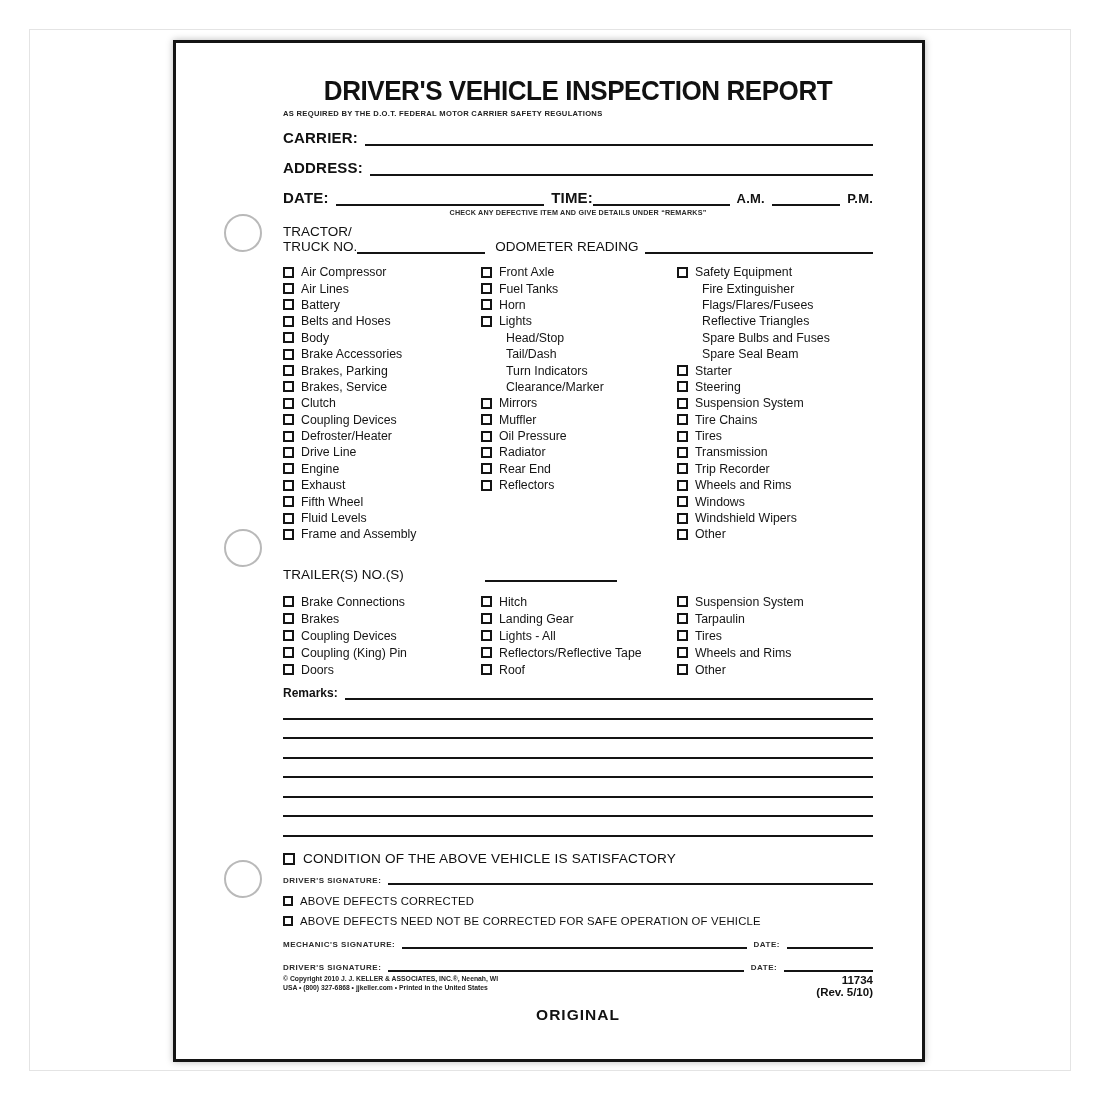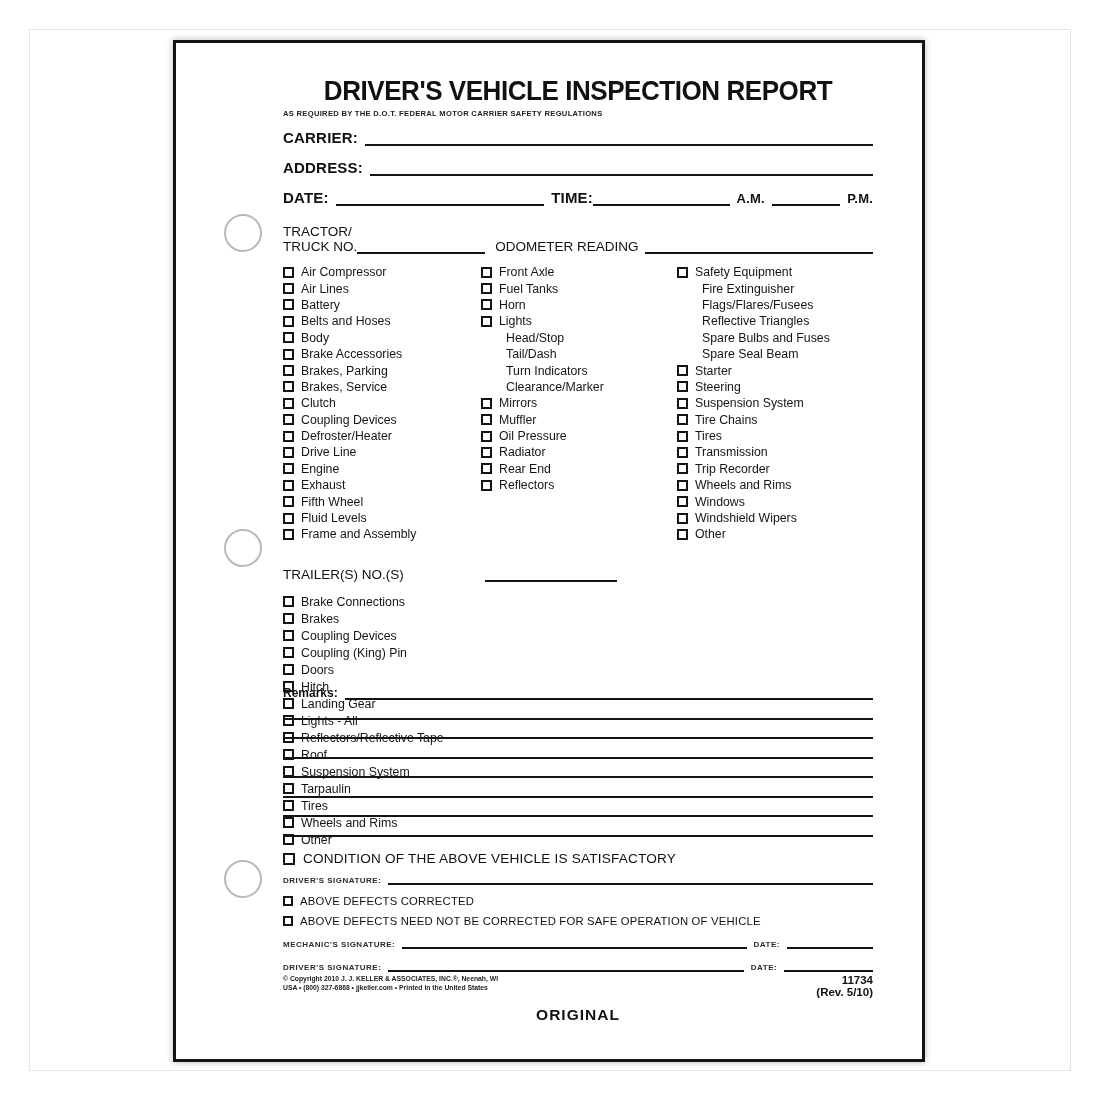--- a/index.html
+++ b/index.html
@@ -102,20 +102,21 @@
       <span class="gap"></span>
       <span class="flabel">TIME:</span>
       <span class="fline" style="flex:1.9"></span>
       <span class="gap"></span>
       <span class="flabel" style="font-size:13px">A.M.</span>
       <span class="gap"></span>
       <span class="fline" style="flex:0.95"></span>
       <span class="gap"></span>
       <span class="flabel" style="font-size:13px">P.M.</span>
     </div>
+    <div class="checknote">CHECK ANY DEFECTIVE ITEM AND GIVE DETAILS UNDER “REMARKS”</div>
   </div>
 
   <div class="sec" style="top:181px;">
     <div class="h2">TRACTOR/</div>
     <div class="frow">
       <span class="h2">TRUCK NO.</span>
       <span class="fline fixed" style="width:128px"></span>
       <span class="gap" style="width:10px"></span>
       <span class="h2">ODOMETER READING</span>
       <span class="gap" style="width:6px"></span>
@@ -314,21 +315,21 @@
         </div>
       </div>
   </div>
 
   <div class="sec frow" style="top:524px;gap:38px;">
     <span class="h2">TRAILER(S) NO.(S)</span>
     <span class="gap" style="width:5px"></span>
     <span class="fline fixed" style="width:132px"></span>
   </div>
 
-  <div class="sec chk-grid trailer-grid" style="top:550px;flex-direction:column;">
+  <div class="sec chk-grid trailer-grid" style="top:550px;">
     <div class="chk-col1">
         <div class="chk-row">
           <span class="chk"></span>
           <span class="chk-label">Brake Connections</span>
         </div>
         <div class="chk-row">
           <span class="chk"></span>
           <span class="chk-label">Brakes</span>
         </div>
         <div class="chk-row">

